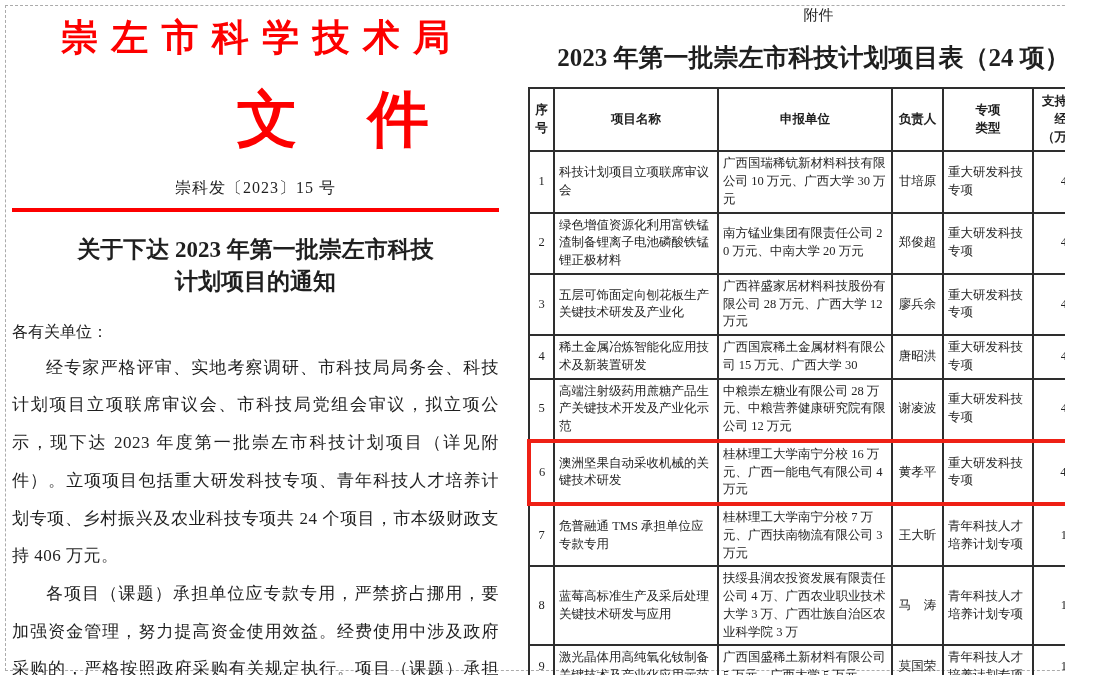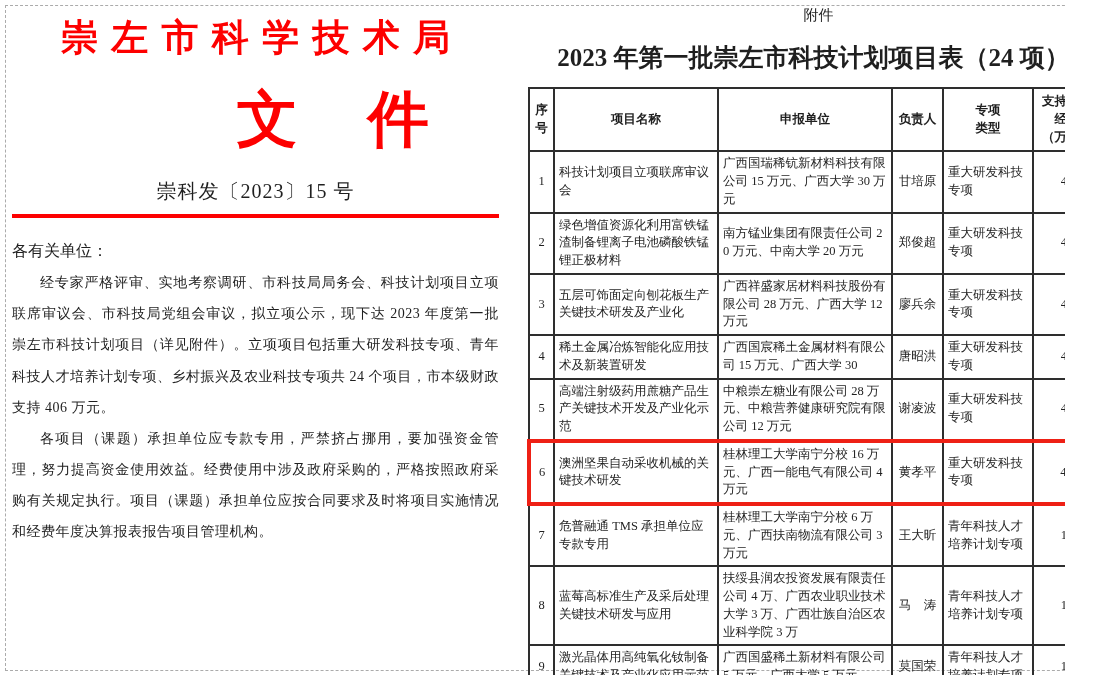--- a/index.html
+++ b/index.html
@@ -12,25 +12,25 @@
   
   .page-left{position:absolute;left:12px;top:8px;width:487px;}
   .org-title{
     color:var(--accent,#fd0000);font-weight:bold;font-size:37px;line-height:1.1;
     text-align:center;letter-spacing:0.36em;text-indent:0.36em;margin-top:10px;white-space:nowrap;
   }
   .doc-type{
     color:var(--accent,#fd0000);font-weight:bold;font-size:61px;line-height:1.0;
     text-align:right;letter-spacing:1.15em;text-indent:1.15em;margin-top:30px;white-space:nowrap;
   }
-  .doc-number{text-align:center;font-size:20px;margin-top:28px;letter-spacing:1px;}
+  .doc-number{text-align:center;font-size:16px;margin-top:28px;letter-spacing:1px;}
   .red-rule{height:4px;background:var(--accent,#fd0000);margin-top:9px;}
   .notice-title{font-size:23px;font-weight:bold;text-align:center;line-height:1.42;margin:22px 0 0;}
   .salutation{font-size:16px;margin:16px 0 0;line-height:2.1;}
-  .body-para{font-size:14px;line-height:2.22;text-align:justify;text-indent:2em;margin:0;
+  .body-para{font-size:17px;line-height:2.22;text-align:justify;text-indent:2em;margin:0;
     letter-spacing:0.5px;}
   
   .page-right{position:absolute;left:527px;top:6px;width:573px;}
   .attach-label{font-size:15px;margin-left:10px;line-height:1.2;text-align:center;}
   .table-title{font-size:25px;font-weight:bold;text-align:center;margin:17px 0 13px;white-space:nowrap;}
   table.projects{width:572px;border-collapse:collapse;table-layout:fixed;}
   .projects th,.projects td{
     border:2px solid var(--grid,#2e2e2e);font-size:12.5px;line-height:1.42;
     vertical-align:middle;padding:3px 4px;word-break:break-all;
   }
@@ -45,20 +45,24 @@
 <body>
 
 <div class="canvas">
   <div class="marquee"></div>
 
   <div class="page-left">
     <div class="org-title">崇左市科学技术局</div>
     <div class="doc-type">文件</div>
     <div class="doc-number">崇科发〔2023〕15 号</div>
     <div class="red-rule"></div>
+    <div class="notice-title">
+      <div>关于下达 2023 年第一批崇左市科技</div>
+      <div>计划项目的通知</div>
+    </div>
     <p class="salutation">各有关单位：</p>
     <p class="body-para">经专家严格评审、实地考察调研、市科技局局务会、科技计划项目立项联席审议会、市科技局党组会审议，拟立项公示，现下达 2023 年度第一批崇左市科技计划项目（详见附件）。立项项目包括重大研发科技专项、青年科技人才培养计划专项、乡村振兴及农业科技专项共 24 个项目，市本级财政支持 406 万元。</p>
     <p class="body-para">各项目（课题）承担单位应专款专用，严禁挤占挪用，要加强资金管理，努力提高资金使用效益。经费使用中涉及政府采购的，严格按照政府采购有关规定执行。项目（课题）承担单位应按合同要求及时将项目实施情况和经费年度决算报表报告项目管理机构。</p>
   </div>
 
   <div class="page-right">
     <div class="attach-label">附件</div>
     <div class="table-title">2023 年第一批崇左市科技计划项目表（24 项）</div>
     <table class="projects">
       <colgroup>
@@ -80,21 +84,21 @@
 类型</th>
             <th>支持科技
 经费
 （万元）</th>
           </tr>
       </thead>
       <tbody>
           <tr>
             <td class="c-center">1</td>
             <td class="c-left">科技计划项目立项联席审议会</td>
-            <td class="c-left">广西国瑞稀钪新材料科技有限公司 15 万元、广西大学 30 万元</td>
+            <td class="c-left">广西国瑞稀钪新材料科技有限公司 10 万元、广西大学 30 万元</td>
             <td class="c-center">甘培原</td>
             <td class="c-left">重大研发科技专项</td>
             <td class="c-center">45</td>
           </tr>
           <tr>
             <td class="c-center">2</td>
             <td class="c-left">绿色增值资源化利用富铁锰渣制备锂离子电池磷酸铁锰锂正极材料</td>
             <td class="c-left">南方锰业集团有限责任公司 20 万元、中南大学 20 万元</td>
             <td class="c-center">郑俊超</td>
             <td class="c-left">重大研发科技专项</td>
@@ -128,21 +132,21 @@
             <td class="c-center">6</td>
             <td class="c-left">澳洲坚果自动采收机械的关键技术研发</td>
             <td class="c-left">桂林理工大学南宁分校 16 万元、广西一能电气有限公司 4 万元</td>
             <td class="c-center">黄孝平</td>
             <td class="c-left">重大研发科技专项</td>
             <td class="c-center">40</td>
           </tr>
           <tr>
             <td class="c-center">7</td>
             <td class="c-left">危普融通 TMS 承担单位应专款专用</td>
-            <td class="c-left">桂林理工大学南宁分校 6 万元、广西扶南物流有限公司 3 万元</td>
+            <td class="c-left">桂林理工大学南宁分校 7 万元、广西扶南物流有限公司 3 万元</td>
             <td class="c-center">王大昕</td>
             <td class="c-left">青年科技人才培养计划专项</td>
             <td class="c-center">10</td>
           </tr>
           <tr>
             <td class="c-center">8</td>
             <td class="c-left">蓝莓高标准生产及采后处理关键技术研发与应用</td>
             <td class="c-left">扶绥县润农投资发展有限责任公司 4 万、广西农业职业技术大学 3 万、广西壮族自治区农业科学院 3 万</td>
             <td class="c-center">马　涛</td>
             <td class="c-left">青年科技人才培养计划专项</td>

